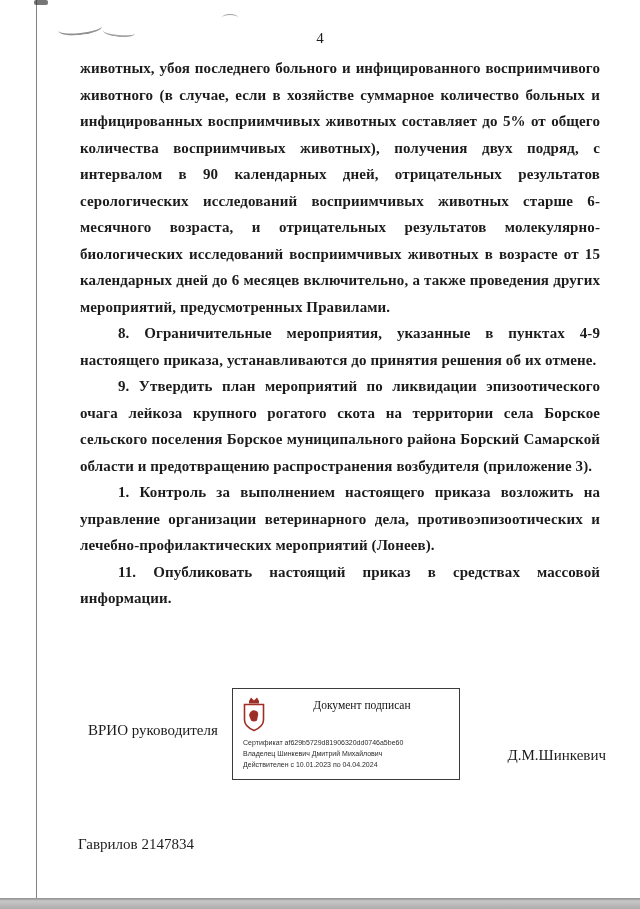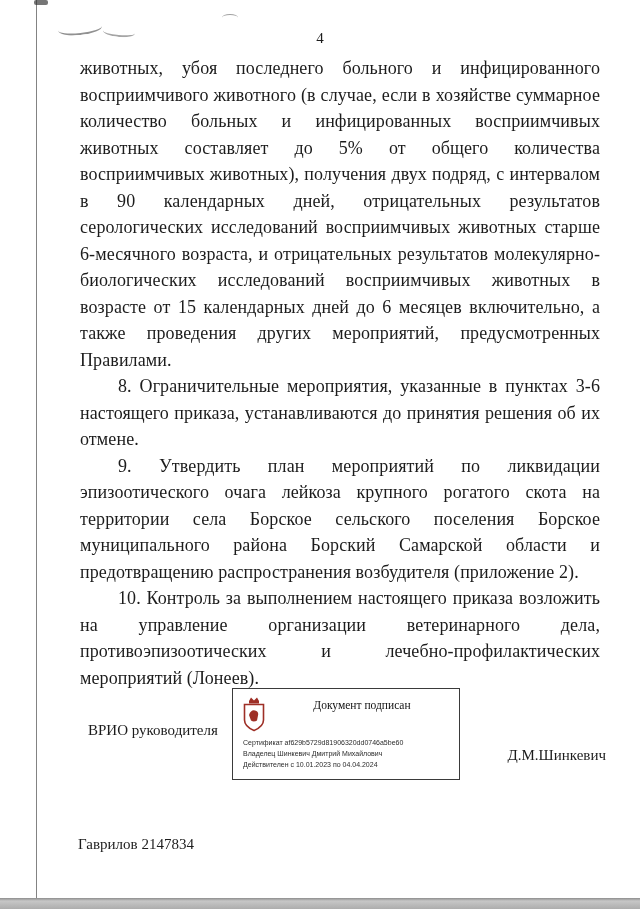--- a/index.html
+++ b/index.html
@@ -52,25 +52,26 @@
     font-size: 15px;
   }
   .content {
     position: absolute;
     left: 80px;
     right: 40px;
     top: 55px;
   }
   .content p {
     margin: 0;
-    font-size: 18px;
+    font-size: 15px;
     line-height: 26.5px;
     text-align: justify;
     text-indent: 38px;
     letter-spacing: 0.1px;
+    font-weight: bold;
   }
   .content p.no-indent { text-indent: 0; }
   
   .sig-label {
     position: absolute;
     left: 88px;
     top: 706px;
     font-size: 15px;
     white-space: nowrap;
     margin-top: 16px;
@@ -136,23 +137,24 @@
   <div class="scan-line-left"></div>
   <div class="smudge s1"></div>
   <div class="smudge s2"></div>
   <div class="smudge s3"></div>
   <div class="smudge s4"></div>
 
   <div class="page-number">4</div>
 
   <div class="content">
     <p class="no-indent">животных, убоя последнего больного и инфицированного восприимчивого животного (в случае, если в хозяйстве суммарное количество больных и инфицированных восприимчивых животных составляет до 5% от общего количества восприимчивых животных), получения двух подряд, с интервалом в 90 календарных дней, отрицательных результатов серологических исследований восприимчивых животных старше 6-месячного возраста, и отрицательных результатов молекулярно-биологических исследований восприимчивых животных в возрасте от 15 календарных дней до 6 месяцев включительно, а также проведения других мероприятий, предусмотренных Правилами.</p>
-    <p>8. Ограничительные мероприятия, указанные в пунктах 3-6 настоящего приказа, устанавливаются до принятия решения об их отмене.</p>
-    <p>9. Утвердить план мероприятий по ликвидации эпизоотического очага лейкоза крупного рогатого скота на территории села Борское сельского поселения Борское муниципального района Борский Самарской области и предотвращению распространения возбудителя (приложение 2).</p>
-    <p>10. Контроль за выполнением настоящего приказа возложить на управление организации ветеринарного дела, противоэпизоотических и лечебно-профилактических мероприятий (Лонеев).</p>
+    <p>8. Ограничительные мероприятия, указанные в пунктах 4-9 настоящего приказа, устанавливаются до принятия решения об их отмене.</p>
+    <p>9. Утвердить план мероприятий по ликвидации эпизоотического очага лейкоза крупного рогатого скота на территории села Борское сельского поселения Борское муниципального района Борский Самарской области и предотвращению распространения возбудителя (приложение 3).</p>
+    <p>1. Контроль за выполнением настоящего приказа возложить на управление организации ветеринарного дела, противоэпизоотических и лечебно-профилактических мероприятий (Лонеев).</p>
+    <p>11. Опубликовать настоящий приказ в средствах массовой информации.</p>
   </div>
 
   <div class="sig-label">ВРИО руководителя</div>
 
   <div class="stamp">
     <div class="stamp-top">
       <span class="crest">
         <svg width="26" height="36" viewBox="0 0 26 36" xmlns="http://www.w3.org/2000/svg">
           <path d="M8 5 L10 1.5 L13 4.5 L16 1.5 L18 5 L18 7.5 L8 7.5 Z" fill="#9e2f26"></path>
           <path d="M3.5 8.5 H22.5 V24 Q22.5 30.5 13 34.5 Q3.5 30.5 3.5 24 Z" fill="#ffffff" stroke="#9e2f26" stroke-width="1.6"></path>

